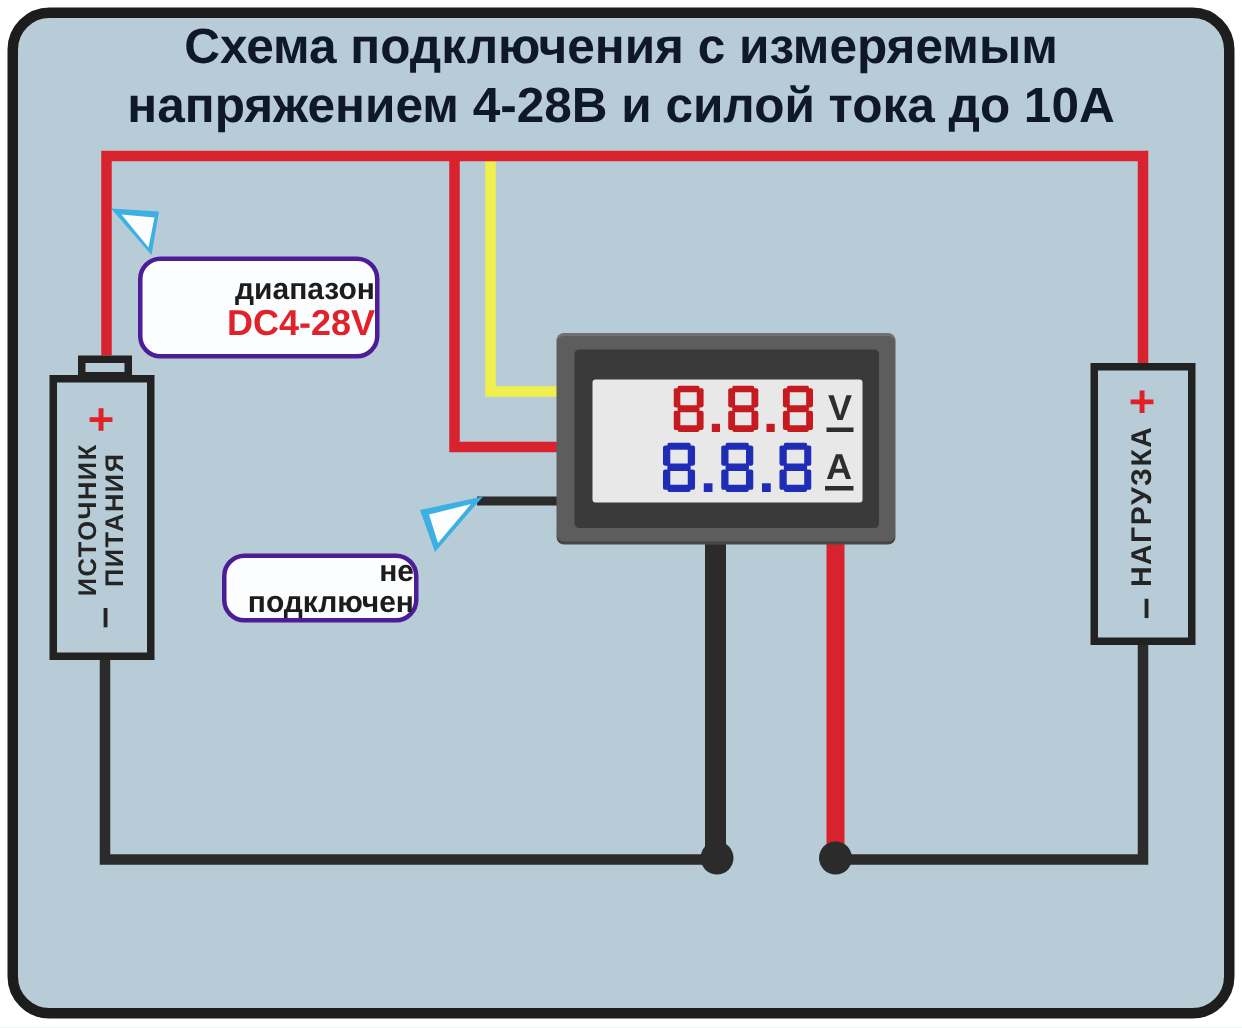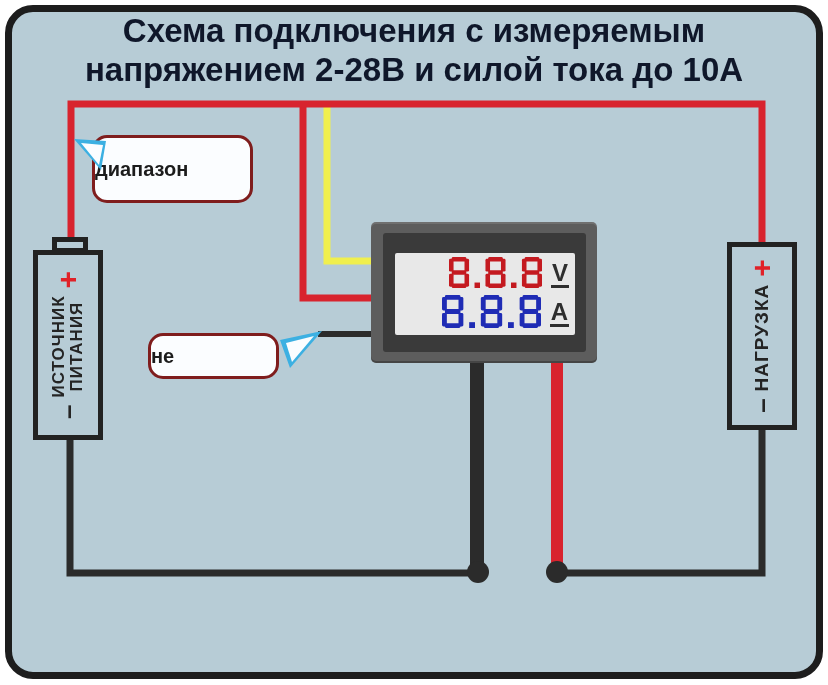--- a/index.html
+++ b/index.html
@@ -47,39 +47,39 @@
   }
   .disp-row{display:flex;align-items:center;justify-content:flex-end;padding-right:6px;gap:9px;height:36px;}
   .digits{display:block;}
   .unit{
     font-size:24px;font-weight:bold;color:#2e2e2e;line-height:24px;
     border-bottom:3px solid #2e2e2e;padding:0 1px 0px 1px;
   }
   
   .bubble{
     position:absolute;box-sizing:border-box;background:#fbfdff;
-    border:3px solid #7f1d1d;border-radius:15px;z-index:4;
-    display:flex;flex-direction:column;align-items:flex-start;justify-content:center;
+    border:3px solid #4c1d95;border-radius:15px;z-index:4;
+    display:flex;flex-direction:column;align-items:flex-end;justify-content:center;margin-top:36px;
   }
   .bubble-voltage{left:92px;top:135px;width:161px;height:68px;}
   .bubble-nc{left:148px;top:333px;width:131px;height:46px;}
   .bub-line{font-size:20px;font-weight:bold;color:#1c1c1c;line-height:21px;}
   .bub-value{font-size:24px;font-weight:bold;color:#e0232a;line-height:24px;}
   .tails{position:absolute;left:0;top:0;z-index:5;pointer-events:none;}
 </style>
 </head>
 <body>
 
 <div class="canvas">
 
   <div class="frame"></div>
 
   <div class="title">
     <div>Схема подключения с измеряемым</div>
-    <div>напряжением 2-28В и силой тока до 10А</div>
+    <div>напряжением 4-28В и силой тока до 10А</div>
   </div>
 
   <svg class="wires" width="828" height="685">
     <path d="M 327 106 L 327 261 L 374 261" fill="none" stroke-width="7" stroke="#f0ef4e"></path>
     <path d="M 303 106 L 303 298 L 374 298" fill="none" stroke-width="7" stroke="#d8232e"></path>
     <path d="M 71 240 L 71 104 L 762 104 L 762 270" fill="none" stroke-width="7" stroke="#d8232e"></path>
     <path d="M 318 334 L 374 334" fill="none" stroke-width="6" stroke="#2b2b2b"></path>
     <path d="M 70 438 L 70 573 L 478 573" fill="none" stroke-width="7" stroke="#2b2b2b"></path>
     <path d="M 762 428 L 762 573 L 557 573" fill="none" stroke-width="7" stroke="#2b2b2b"></path>
     <path d="M 477 350 L 477 566" fill="none" stroke-width="14" stroke="#2b2b2b"></path>
@@ -165,24 +165,26 @@
               <rect x="97" y="18.5" width="5" height="14" rx="1.5" fill="#1f2cb5"></rect>
               <rect x="83" y="29" width="16" height="5" rx="1.5" fill="#1f2cb5"></rect>
             </svg></span>
         <span class="unit">A</span>
       </div>
     </div>
   </div>
 
   <div class="bubble bubble-voltage">
     <span class="bub-line">диапазон</span>
+    <span class="bub-value">DC4-28V</span>
   </div>
 
   <div class="bubble bubble-nc">
     <span class="bub-line">не</span>
+    <span class="bub-line">подключен</span>
   </div>
 
   <svg class="tails" width="828" height="685">
     <polygon points="74,139 106,141 101,170" fill="#3cb0e2"></polygon>
     <polygon points="81,143 103,145 99,165" fill="#fbfdff"></polygon>
     <polygon points="322,331 280,340 290,368" fill="#3cb0e2"></polygon>
     <polygon points="314,336 286,343 292,362" fill="#fbfdff"></polygon>
   </svg>
 
 </div>

